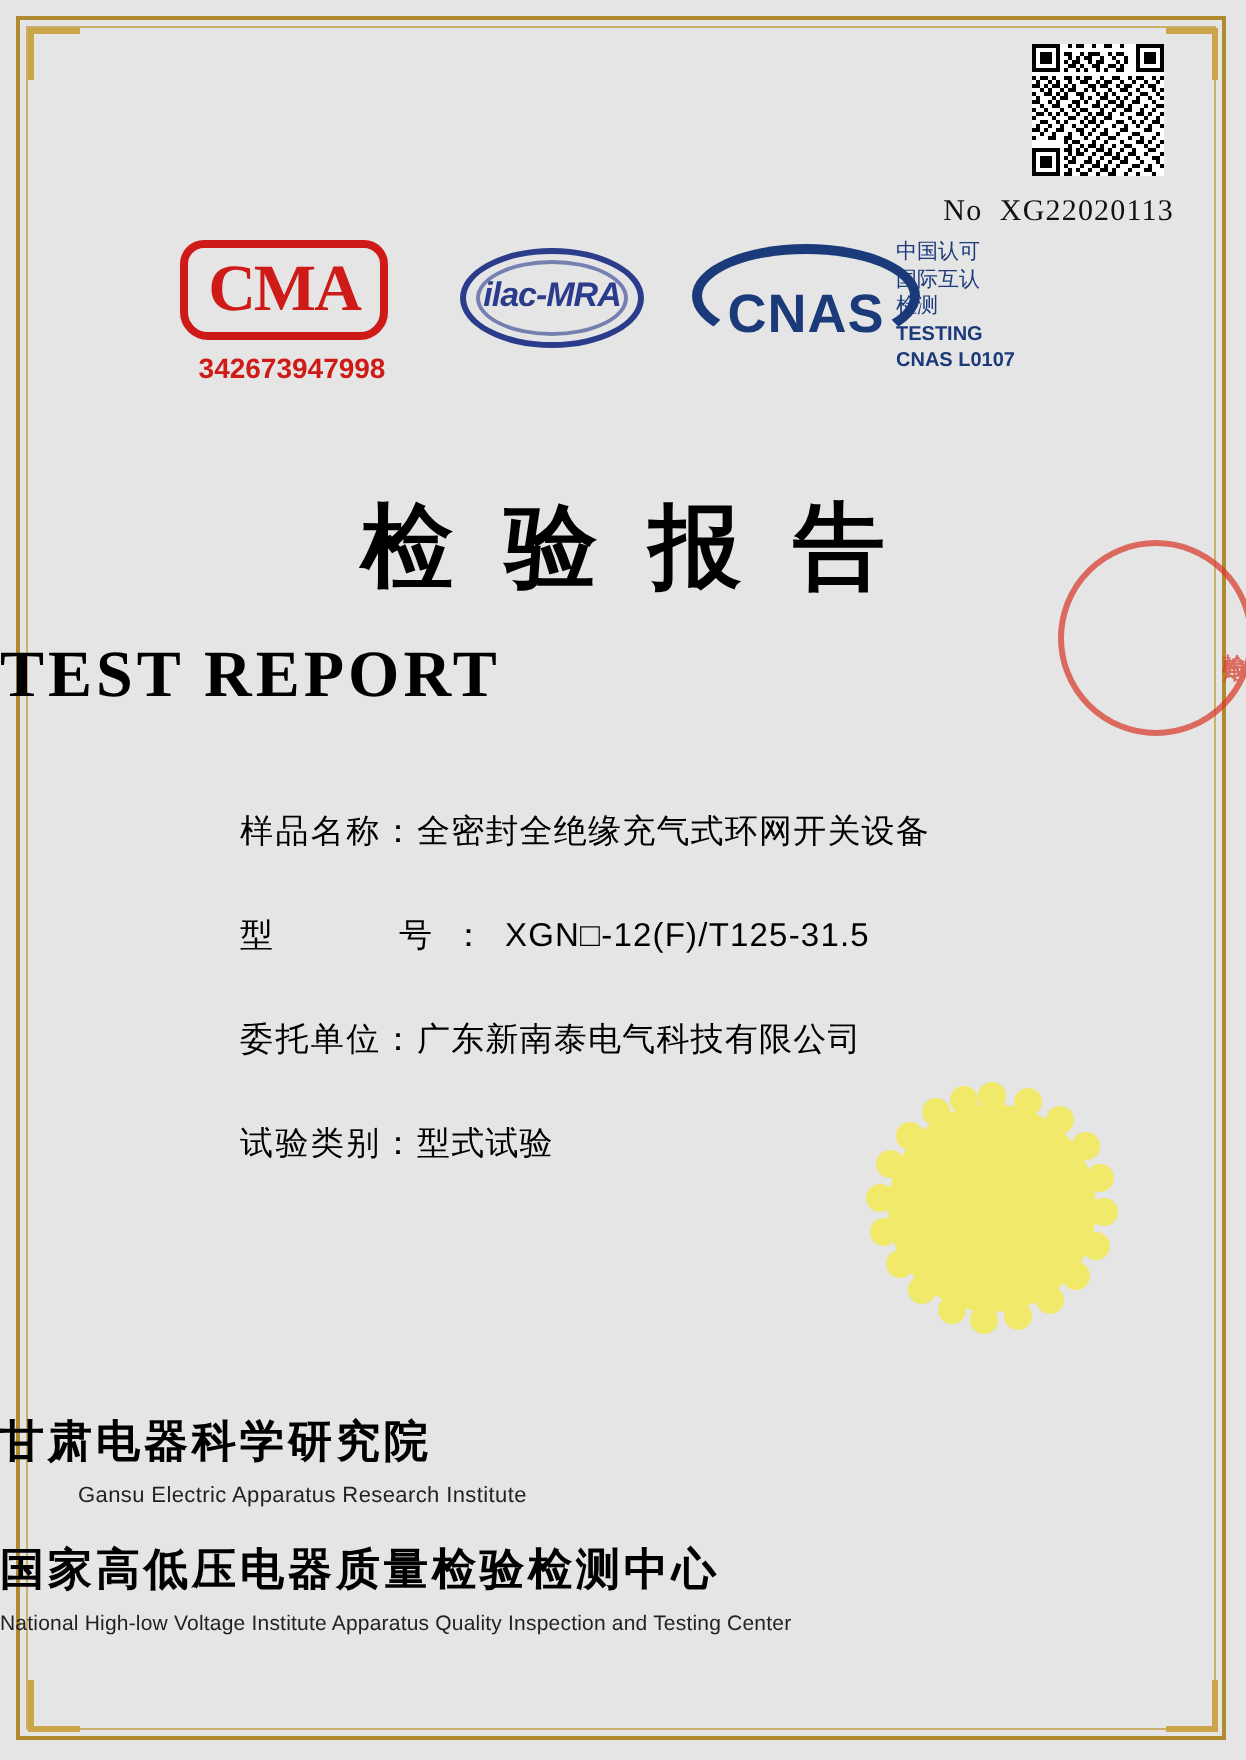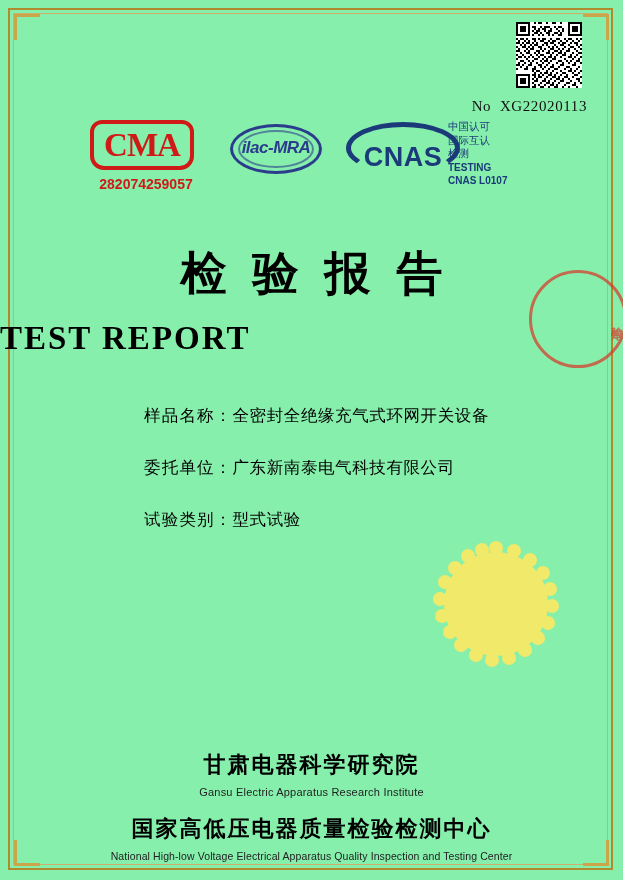--- a/index.html
+++ b/index.html
@@ -13,21 +13,21 @@
     font-family: "Liberation Serif", serif;
     position: relative;
     overflow: hidden;
   }
 
   
   #page {
     position: absolute;
     left: 0; top: 0;
     width: 623px; height: 880px;
-    background: #86efac;
+    background: #e5e5e5;
     overflow: hidden;
   }
   .border-outer {
     position: absolute;
     left: 8px; top: 8px;
     width: 605px; height: 862px;
     border: 2px solid #b08a2e;
     box-sizing: border-box;
   }
   .border-inner {
@@ -213,21 +213,20 @@
     left: 120px; top: 405px;
     width: 420px;
   }
   .field {
     position: relative;
     height: 52px;
     font-family: Liberation Sans, sans-serif;
     font-size: 16px;
     color: #000;
     white-space: nowrap;
-    margin-left: 24px;
   }
   .field .lbl {
     display: inline-block;
     font-size: 16.5px;
     letter-spacing: 1.2px;
   }
   .field .val {
     display: inline-block;
     font-size: 16.5px;
     letter-spacing: 0.6px;
@@ -258,36 +257,36 @@
   #seal-yellow {
     position: absolute;
     left: 432px; top: 540px;
     width: 128px; height: 128px;
   }
 
   
   #footer {
     position: absolute;
     left: 0; right: 0; top: 706px;
-    text-align: center;
-    margin-top: 44px;
+    text-align: left;
   }
   #footer .org-cn {
     font-family: "Liberation Serif", serif;
     font-weight: bold;
     font-size: 22px;
     letter-spacing: 2px;
     color: #000;
   }
   #footer .org-en {
     font-family: "Liberation Sans", sans-serif;
     font-size: 11px;
     color: #222;
     margin-top: 6px;
     letter-spacing: 0.2px;
+    padding-left: 39px;
   }
   #footer .center-cn {
     font-family: "Liberation Serif", serif;
     font-weight: bold;
     font-size: 22px;
     letter-spacing: 2px;
     color: #000;
     margin-top: 16px;
   }
   #footer .center-en {
@@ -597,21 +596,21 @@
   <div id="serial">
     <span>No</span>&nbsp;&nbsp;<span>XG22020113</span>
   </div>
 
   <div id="logos">
 
     <div id="cma">
       <div class="shield">
         <div class="txt">CMA</div>
       </div>
-      <div class="code">282074259057</div>
+      <div class="code">342673947998</div>
     </div>
 
     <div id="cnas">
       <div class="arc"></div>
       <div class="label">CNAS</div>
     </div>
 
     <div id="ilac">
       <div class="ring"></div>
       <div class="ring2"></div>
@@ -661,28 +660,31 @@
             <circle cx="50" cy="10" r="7"></circle>
         </g>
       </g>
     </svg>
   </div>
 
   <div id="fields">
     <div class="field sample">
       <span class="lbl">样品名称：</span><span class="val">全密封全绝缘充气式环网开关设备</span>
     </div>
+    <div class="field model">
+      <span class="lbl">型　　号：</span><span class="val">XGN□-12(F)/T125-31.5</span>
+    </div>
     <div class="field client">
       <span class="lbl">委托单位：</span><span class="val">广东新南泰电气科技有限公司</span>
     </div>
     <div class="field testtype">
       <span class="lbl">试验类别：</span><span class="val">型式试验</span>
     </div>
   </div>
 
   <div id="footer">
     <div class="org-cn">甘肃电器科学研究院</div>
     <div class="org-en">Gansu Electric Apparatus Research Institute</div>
     <div class="center-cn">国家高低压电器质量检验检测中心</div>
-    <div class="center-en">National High-low Voltage Electrical Apparatus Quality Inspection and Testing Center</div>
+    <div class="center-en">National High-low Voltage Institute Apparatus Quality Inspection and Testing Center</div>
   </div>
 
 </div>
 
 </body></html>

